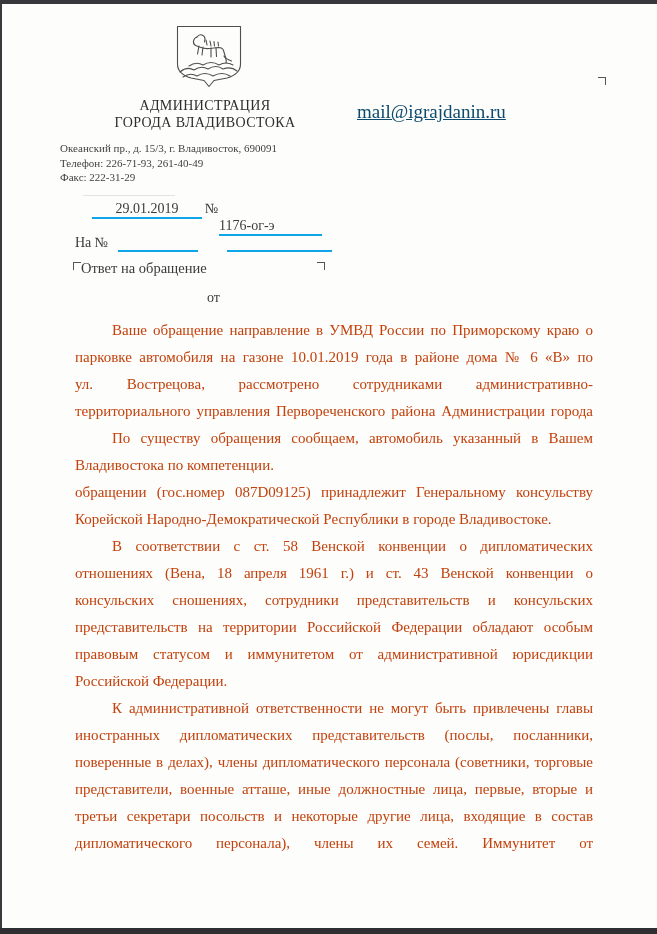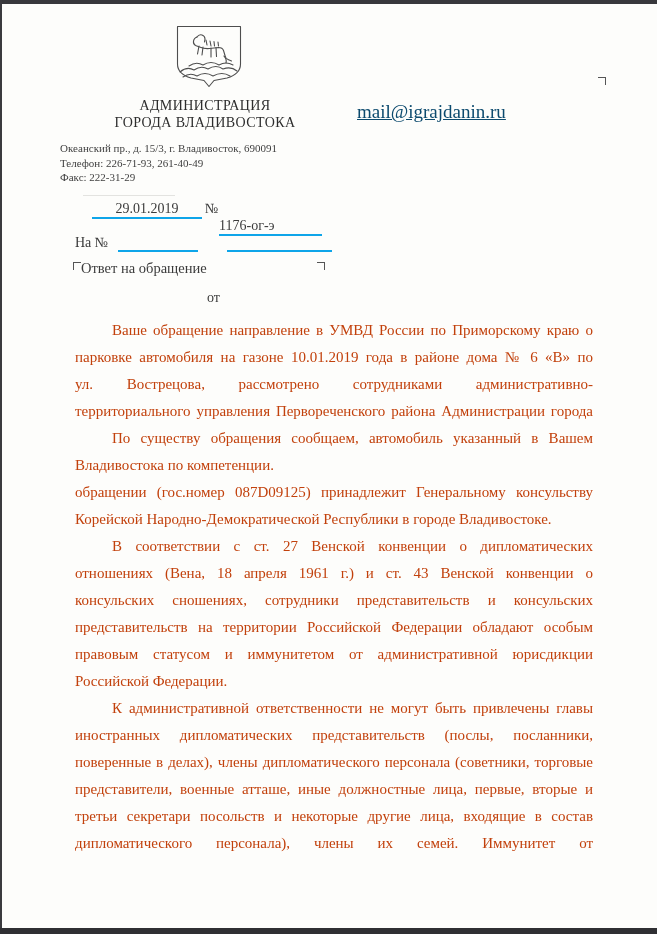--- a/index.html
+++ b/index.html
@@ -118,21 +118,21 @@
 
   <div class="body-text">
     <div class="ln ind">Ваше обращение направление в УМВД России по Приморскому краю о</div>
     <div class="ln">парковке автомобиля на газоне 10.01.2019 года в районе дома № 6 «В» по</div>
     <div class="ln">ул. Вострецова, рассмотрено сотрудниками административно-</div>
     <div class="ln">территориального управления Первореченского района Администрации города</div>
     <div class="ln ind">По существу обращения сообщаем, автомобиль указанный в Вашем</div>
     <div class="ln end">Владивостока по компетенции.</div>
     <div class="ln">обращении (гос.номер 087D09125) принадлежит Генеральному консульству</div>
     <div class="ln end">Корейской Народно-Демократической Республики в городе Владивостоке.</div>
-    <div class="ln ind">В соответствии с ст. 27 Венской конвенции о дипломатических</div>
+    <div class="ln ind">В соответствии с ст. 58 Венской конвенции о дипломатических</div>
     <div class="ln">отношениях (Вена, 18 апреля 1961 г.) и ст. 43 Венской конвенции о</div>
     <div class="ln">консульских сношениях, сотрудники представительств и консульских</div>
     <div class="ln">представительств на территории Российской Федерации обладают особым</div>
     <div class="ln">правовым статусом и иммунитетом от административной юрисдикции</div>
     <div class="ln end">Российской Федерации.</div>
     <div class="ln ind">К административной ответственности не могут быть привлечены главы</div>
     <div class="ln">иностранных дипломатических представительств (послы, посланники,</div>
     <div class="ln">поверенные в делах), члены дипломатического персонала (советники, торговые</div>
     <div class="ln">представители, военные атташе, иные должностные лица, первые, вторые и</div>
     <div class="ln">третьи секретари посольств и некоторые другие лица, входящие в состав</div>

